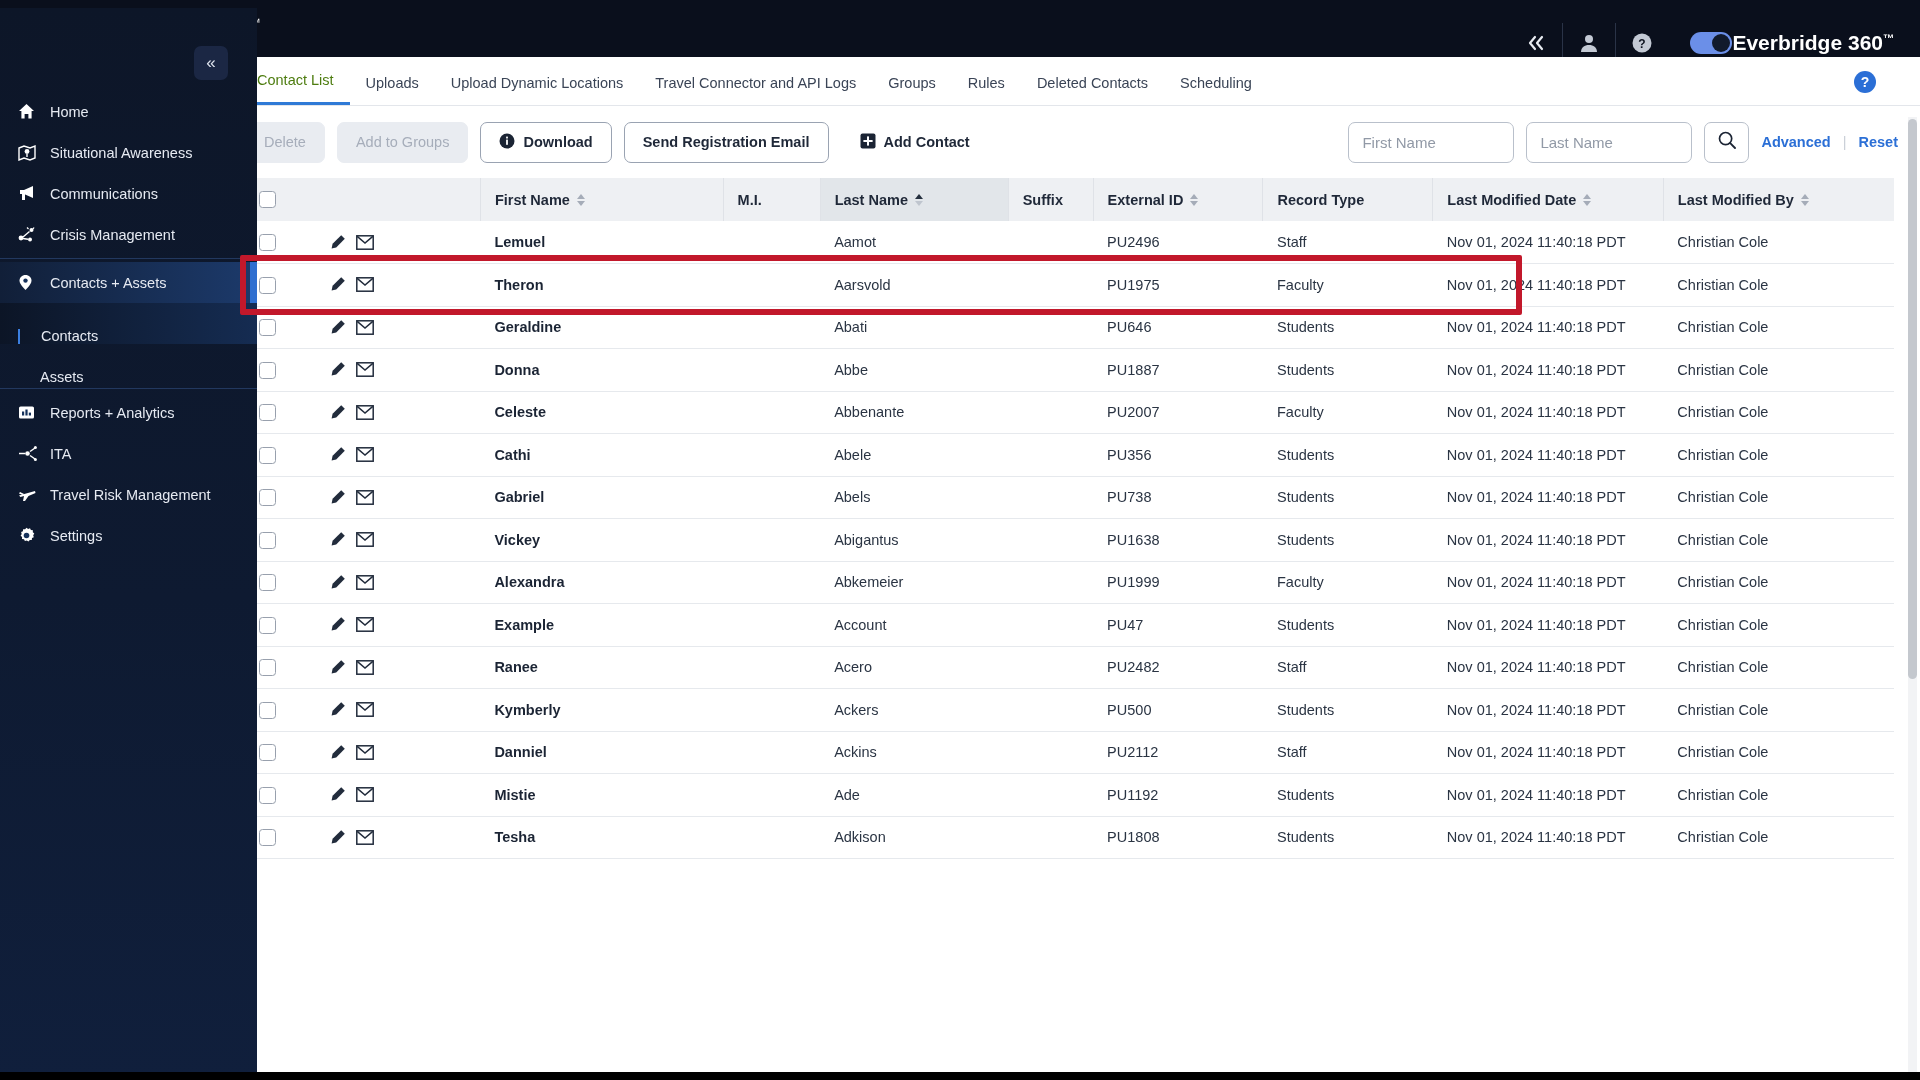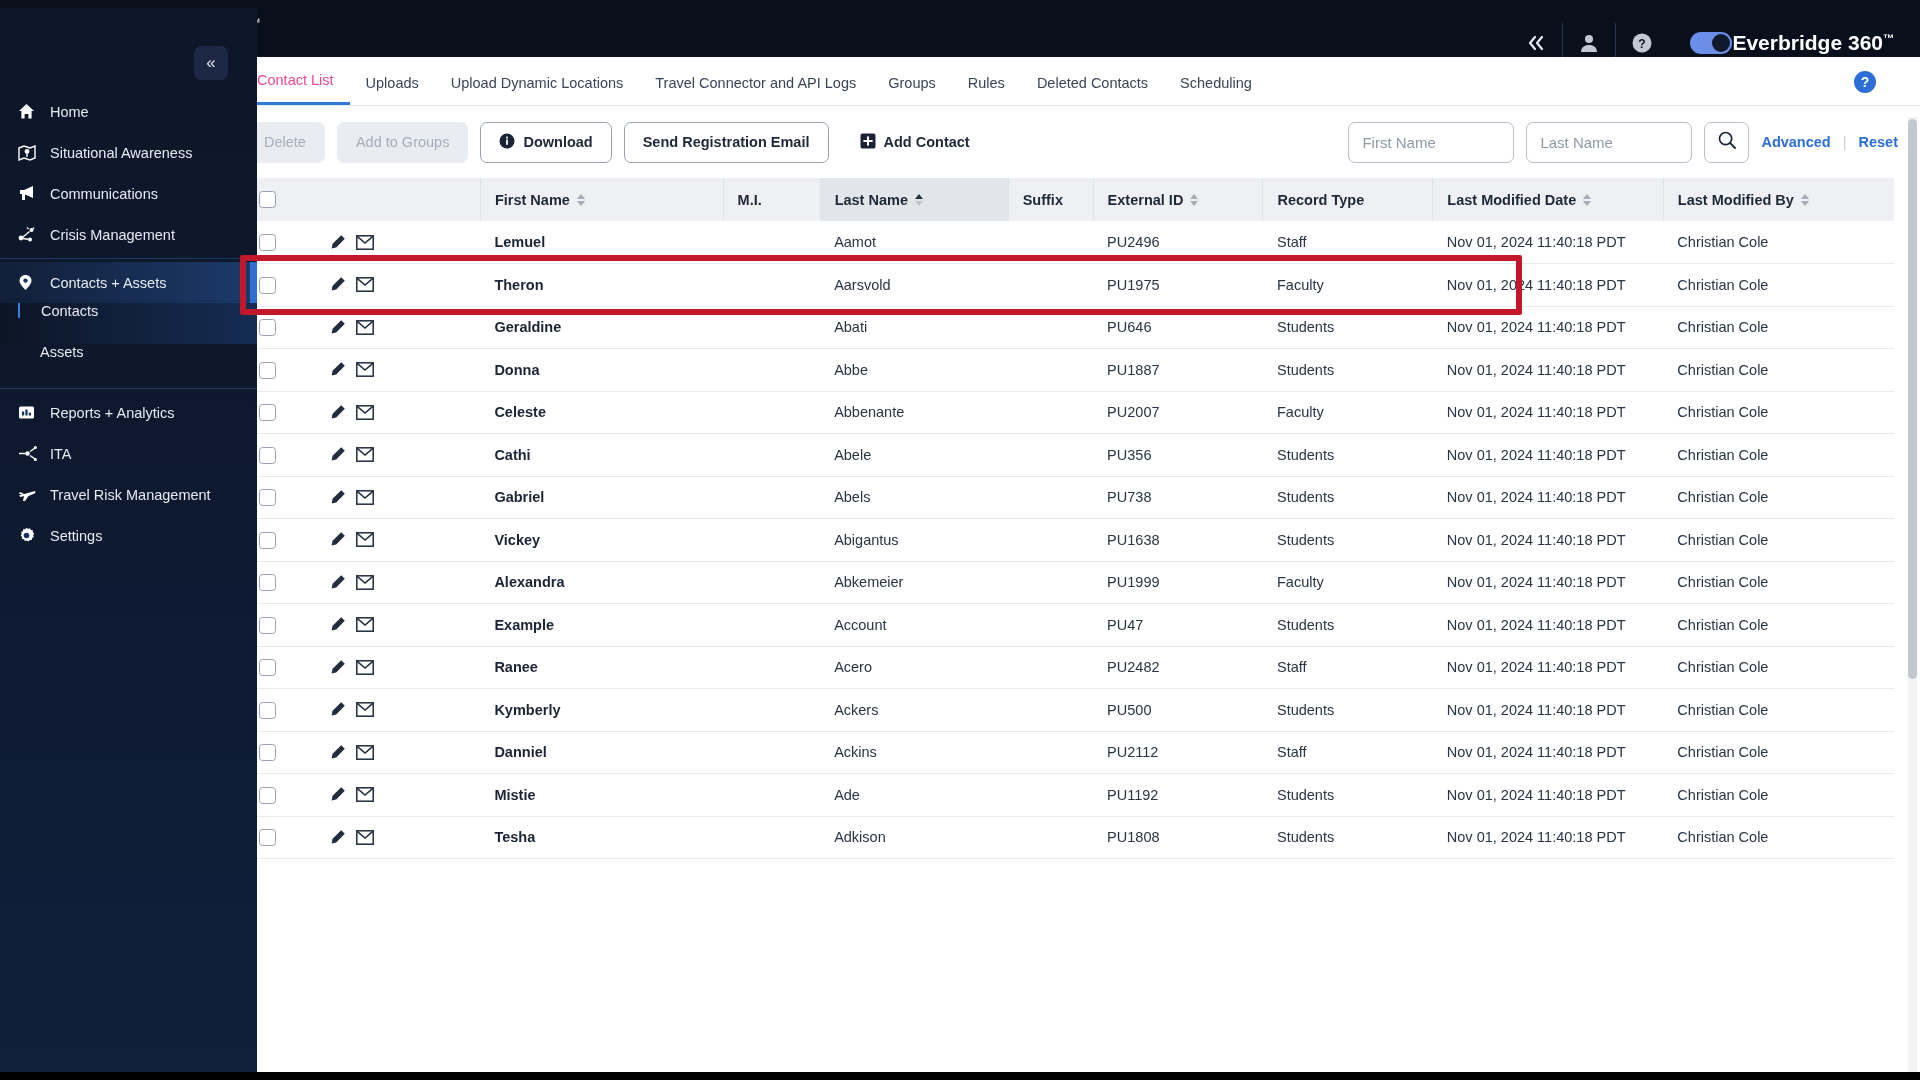--- a/index.html
+++ b/index.html
@@ -70,21 +70,21 @@
   .nav-item .ni-label { margin-left: 6px; white-space: nowrap; }
   .nav-item.active {
     background: linear-gradient(90deg,#132votes 0%, #19335e 100%);
     background: linear-gradient(90deg,#111f38 0%, #1c3a6b 100%);
   }
   .nav-item.active::after {
     content:''; position:absolute; right:0; top:0; width:7px; height:100%;
     background:#2f6fd0;
   }
   .sub-item {
-    display: flex; align-items: flex-start; height: 41px; padding-left: 18px;
+    display: flex; align-items: flex-end; height: 41px; padding-left: 18px;
     color: #e6eaf2; font-size: 14.5px; cursor: pointer; position: relative;
   }
   .sub-item.sel { background: linear-gradient(90deg,#0c1526 0%, #152c52 100%); }
   .sub-bar { width: 2px; height: 15px; background: #3b7fe0; margin-right: 0px; }
   .sub-item .si-label { margin-left: 22px; }
   .sub-item.sel .si-label { margin-left: 21px; }
   .nav-sep { height: 1px; background: #22385f; margin: 3px 0; }
   .nav-spacer { height: 9px; }
 
   
@@ -96,21 +96,21 @@
 
   
   .tabs {
     display: flex; align-items: flex-end; height: 49px; padding-left: 22px;
     border-bottom: 1px solid #e3e6eb; position: relative;
   }
   .tab {
     font-size: 14.5px; color: #3a4456; padding: 0 16px 14px 16px; cursor: pointer;
     white-space: nowrap;
   }
-  .tab.active { color: #ec4899; border-bottom: 3px solid #2f7ad6; font-weight: 400; }
+  .tab.active { color: #4d7c0f; border-bottom: 3px solid #2f7ad6; font-weight: 400; }
   .help-circle {
     position: absolute; right: 44px; bottom: 12px;
     width: 22px; height: 22px; border-radius: 50%; background: #2b6fd6; color: #fff;
     font-size: 14px; font-weight: 700; display: flex; align-items: center; justify-content: center;
     cursor: pointer;
   }
 
   
   .toolbar {
     display: flex; align-items: center; height: 72px; padding: 0 22px 0 26px; gap: 12px;

